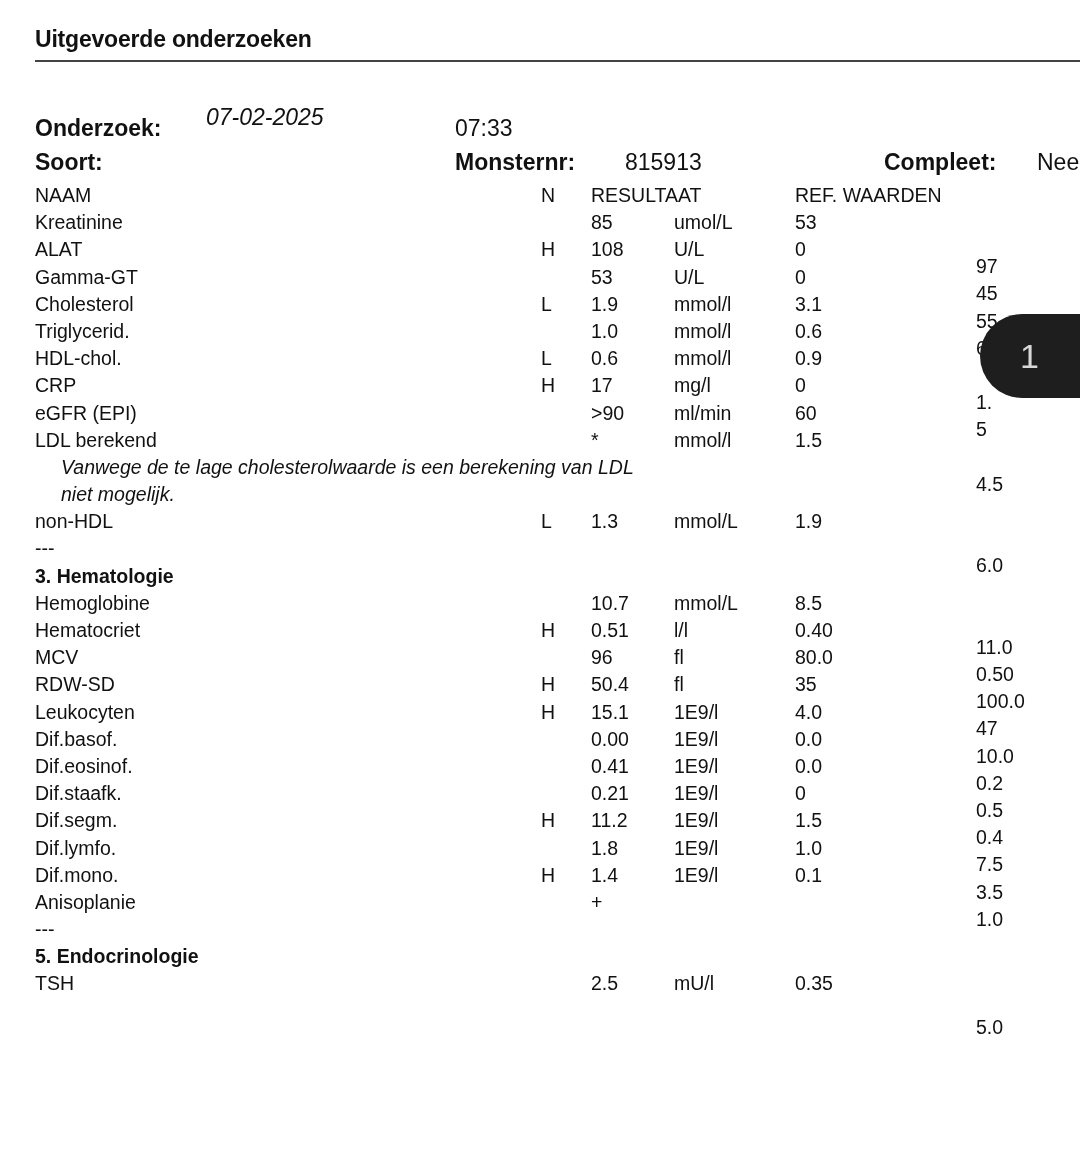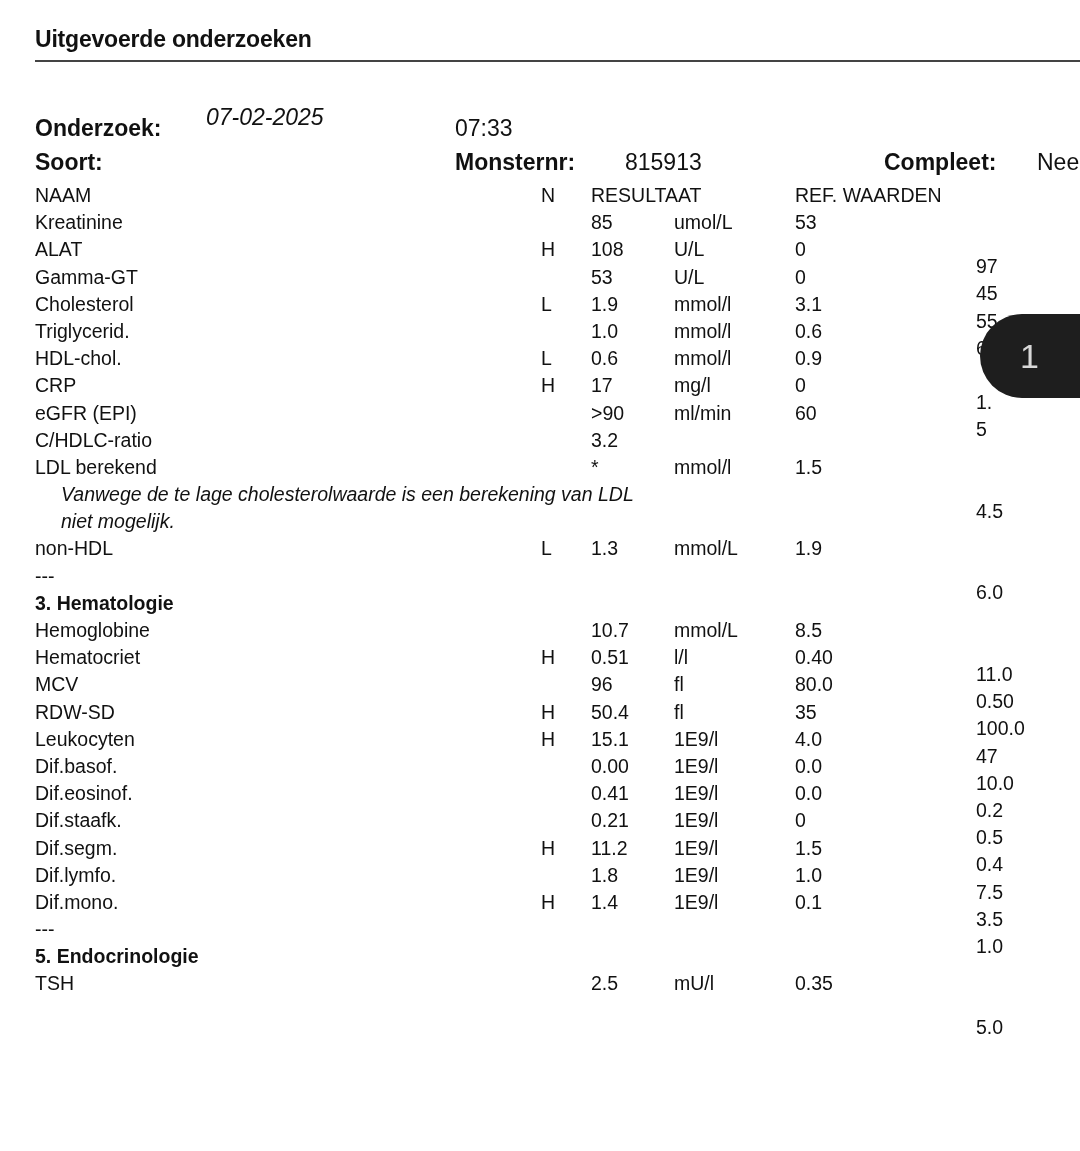--- a/index.html
+++ b/index.html
@@ -123,28 +123,20 @@
       </div>
       <div class="row">
         <span class="c-name">eGFR (EPI)</span>
         <span class="c-flag"></span>
         <span class="c-res">&gt;90</span>
         <span class="c-unit">ml/min</span>
         <span class="c-lo">60</span>
         <span class="c-hi"></span>
       </div>
       <div class="row">
-        <span class="c-name">C/HDLC-ratio</span>
-        <span class="c-flag"></span>
-        <span class="c-res">3.2</span>
-        <span class="c-unit"></span>
-        <span class="c-lo"></span>
-        <span class="c-hi"></span>
-      </div>
-      <div class="row">
         <span class="c-name">LDL berekend</span>
         <span class="c-flag"></span>
         <span class="c-res">*</span>
         <span class="c-unit">mmol/l</span>
         <span class="c-lo">1.5</span>
         <span class="c-hi">4.5</span>
       </div>
       <div class="row note">
         <span class="c-name">Vanwege de te lage cholesterolwaarde is een berekening van LDL</span>
       </div>
@@ -247,20 +239,28 @@
       </div>
       <div class="row">
         <span class="c-name">Dif.mono.</span>
         <span class="c-flag">H</span>
         <span class="c-res">1.4</span>
         <span class="c-unit">1E9/l</span>
         <span class="c-lo">0.1</span>
         <span class="c-hi">1.0</span>
       </div>
       <div class="row">
+        <span class="c-name">Anisoplanie</span>
+        <span class="c-flag"></span>
+        <span class="c-res">+</span>
+        <span class="c-unit"></span>
+        <span class="c-lo"></span>
+        <span class="c-hi"></span>
+      </div>
+      <div class="row">
         <span class="c-name">---</span>
       </div>
       <div class="row section">
         <span class="c-name">5. Endocrinologie</span>
       </div>
       <div class="row">
         <span class="c-name">TSH</span>
         <span class="c-flag"></span>
         <span class="c-res">2.5</span>
         <span class="c-unit">mU/l</span>

